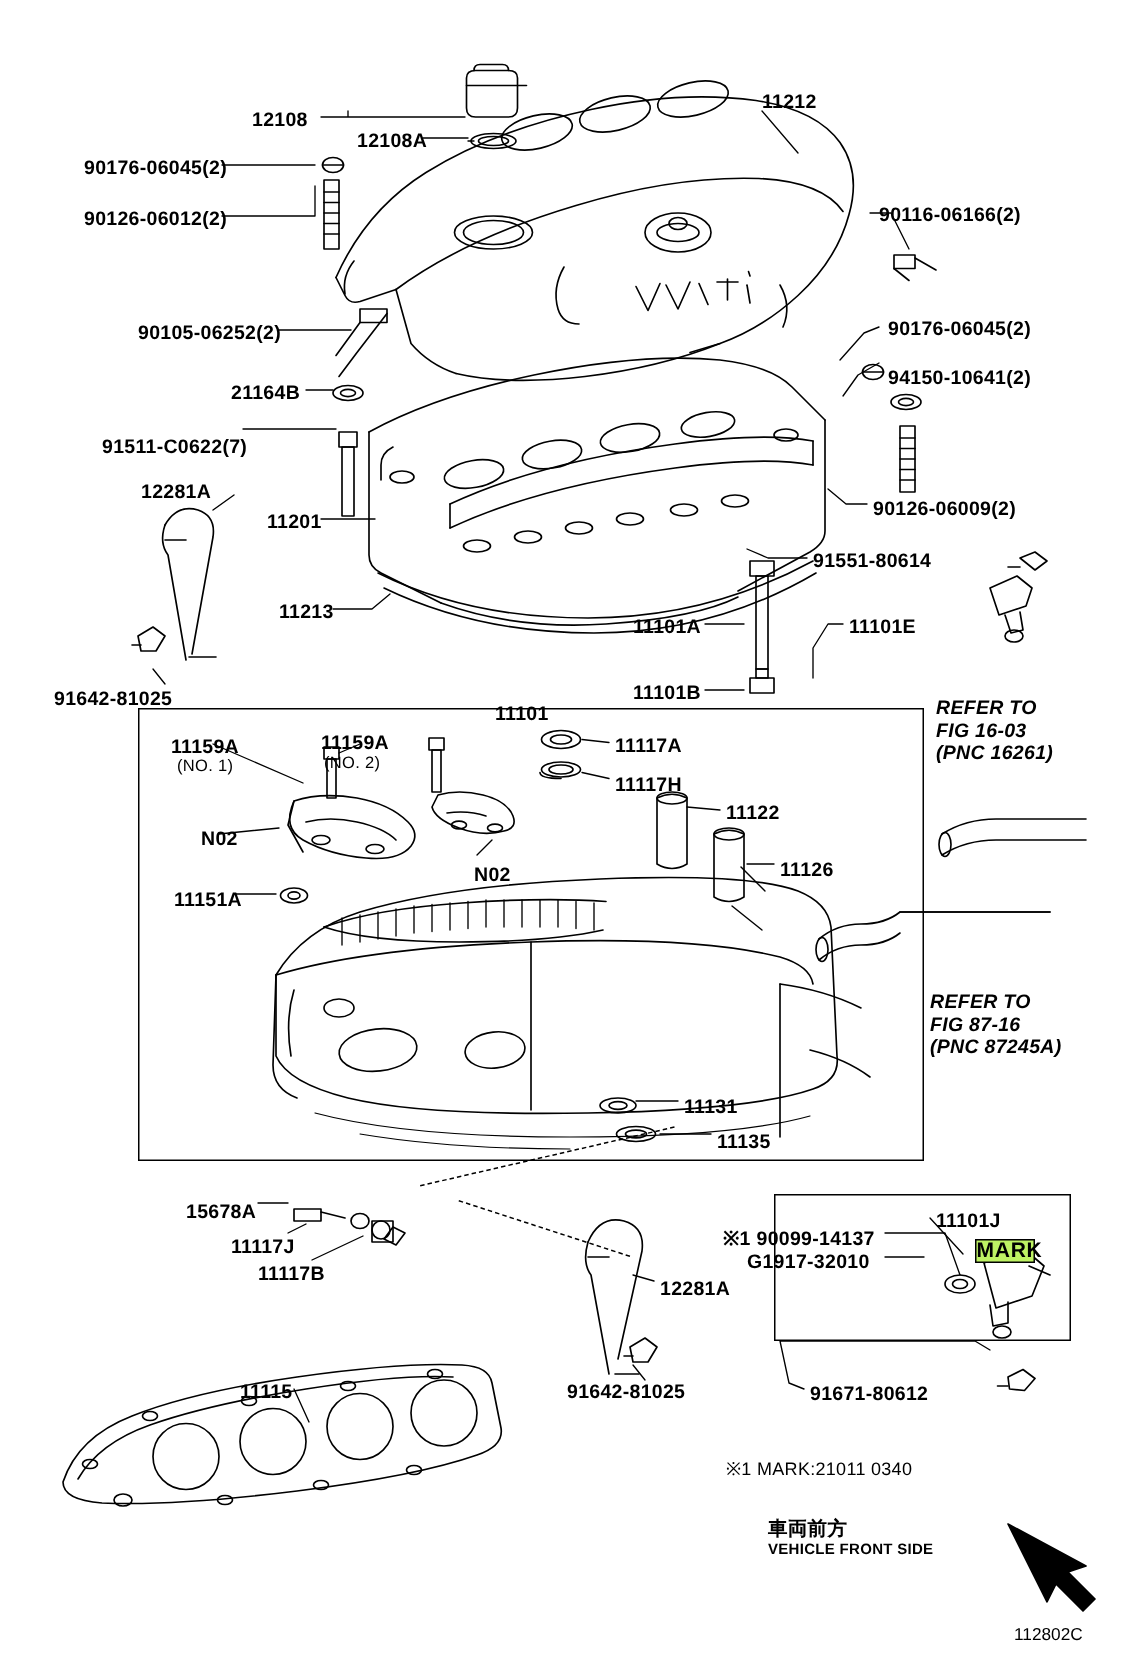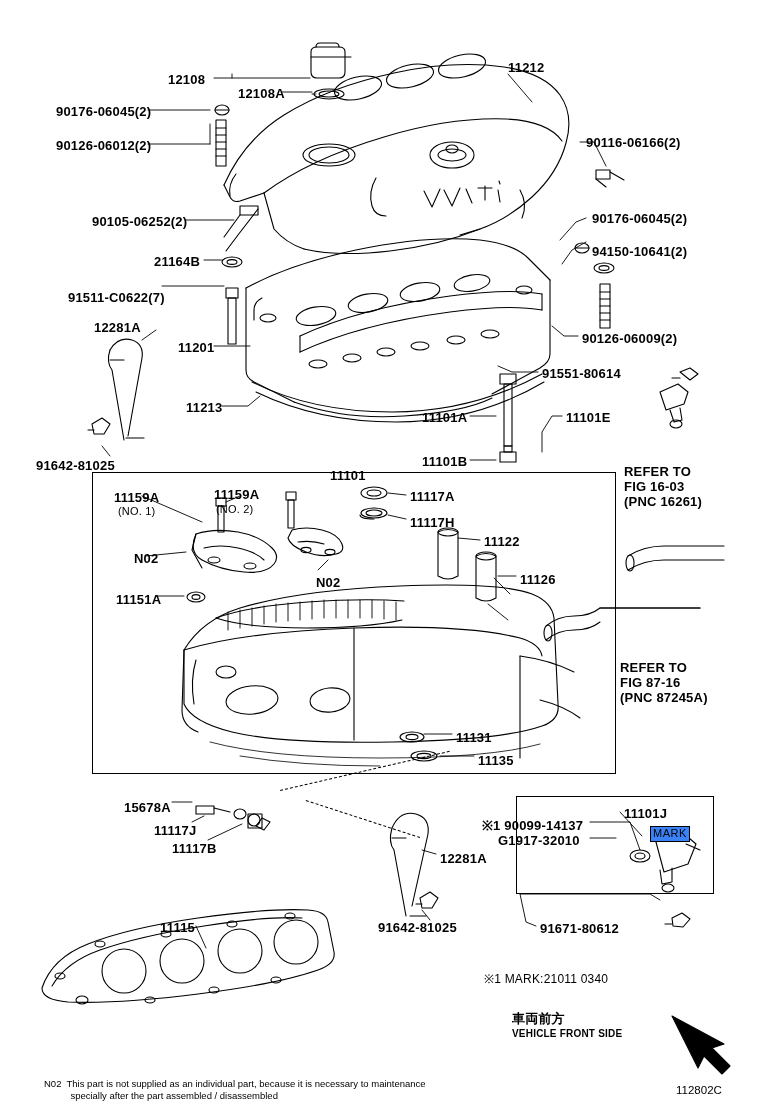--- a/index.html
+++ b/index.html
@@ -29,46 +29,47 @@
   }
   .lbl.sm {
     font-size: 11px;
     font-weight: normal;
   }
   .lbl.blk {
     font-size: 13px;
     font-weight: bold;
     line-height: 15px;
     white-space: pre;
+    font-style: italic;
   }
   svg.overlay {
     position: absolute;
     left: 0;
     top: 0;
     width: 760px;
     height: 1112px;
     pointer-events: none;
   }
   .dashbox {
     position: absolute;
     border: 1px solid #000;
   }
   .dashed {
     position: absolute;
     border: 1px dashed #000;
   }
   .markbox {
     position: absolute;
     border: 1px solid #000;
-    font-size: 11px;
-    font-weight: normal;
+    font-size: 14px;
+    font-weight: bold;
     text-align: center;
     line-height: 13px;
     letter-spacing: 0.5px;
-    background: #3b82f6;
+    background: #bef264;
   }
   .footer {
     position: absolute;
     font-size: 9.5px;
     line-height: 12px;
     white-space: pre;
   }
   .code {
     position: absolute;
     font-size: 11.5px;
@@ -450,18 +451,16 @@
 (PNC 16261)</div>
   <div class="lbl blk" style="left:620px; top:660px;">REFER TO
 FIG 87-16
 (PNC 87245A)</div>
 
   <div class="lbl" style="left:484px; top:970px; font-weight:normal; font-size:12px;">※1  MARK:21011  0340</div>
 
   <div class="lbl" style="left:512px; top:1010px; font-size:13px;">車両前方</div>
   <div class="lbl" style="left:512px; top:1028px; font-size:10px;">VEHICLE FRONT SIDE</div>
 
-  <div class="footer" style="left:44px; top:1078px;">N02  This part is not supplied as an individual part, because it is necessary to maintenance
-          specially after the part assembled / disassembled</div>
 
   <div class="code" style="left:676px; top:1084px;">112802C</div>
 
 </div>
 
 </body></html>

